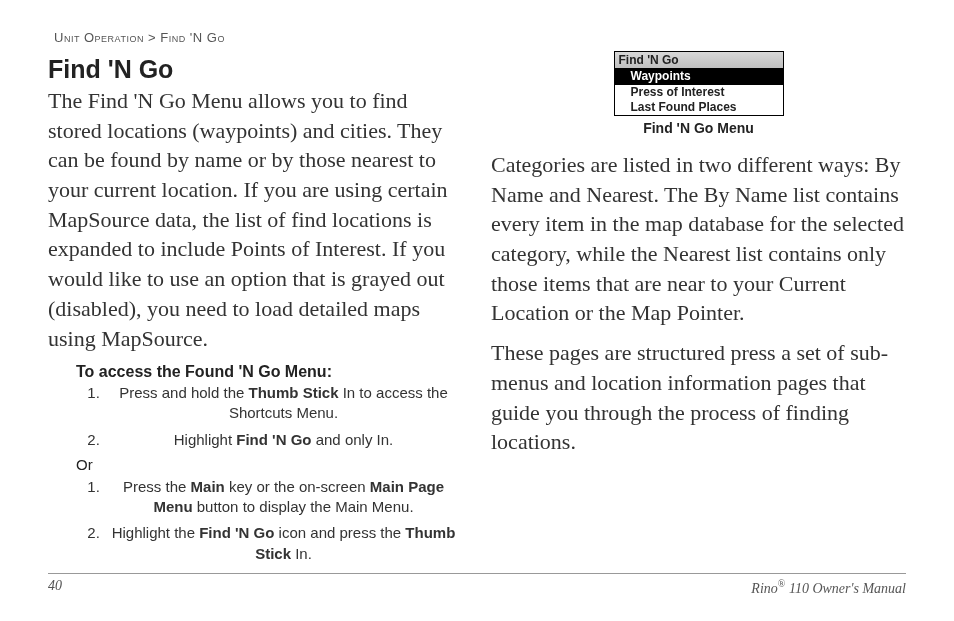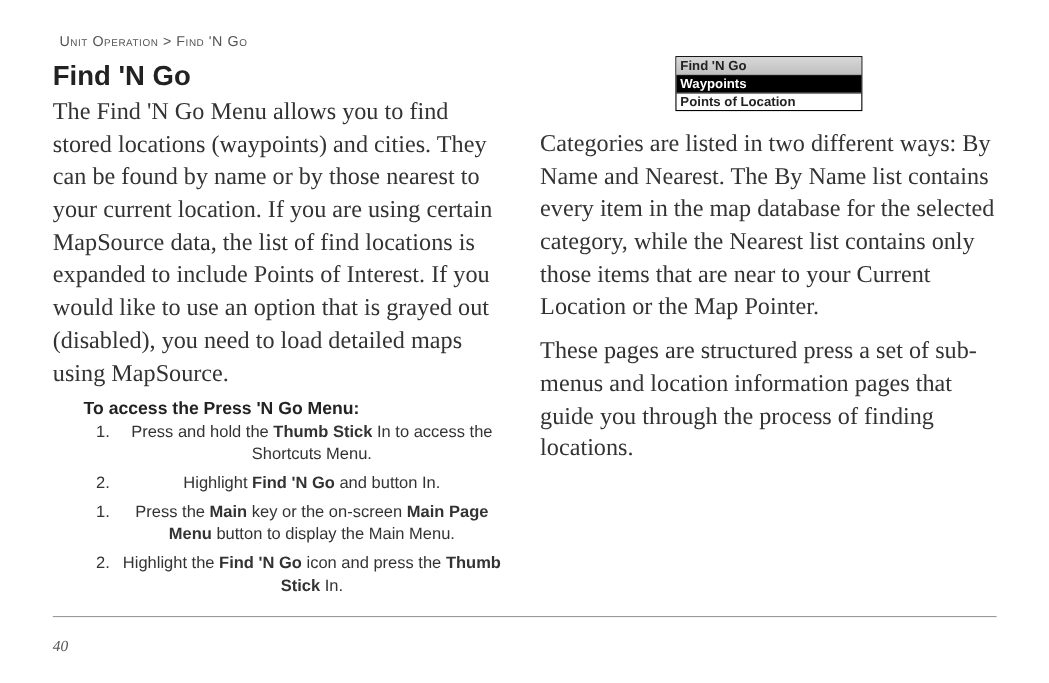--- a/index.html
+++ b/index.html
@@ -91,21 +91,21 @@
     background: linear-gradient(#d8d8d8, #bfbfbf);
     border-bottom: 1px solid #000;
     font-weight: bold;
     padding: 1px 4px;
     font-size: 12px;
   }
   .dm-group {
     border-bottom: 1px solid #000;
   }
   .dm-item {
-    padding: 0px 4px;
+    padding: 0px 16px;
     font-weight: bold;
     font-size: 12px;
     line-height: 1.25;
   }
   .dm-item.selected {
     background: #000;
     color: #fff;
   }
   .caption {
     font-family: Arial, Helvetica, sans-serif;
@@ -113,21 +113,21 @@
     font-size: 14px;
     margin-top: 4px;
     text-align: center;
   }
   .footer {
     position: absolute;
     left: 48px;
     right: 48px;
     bottom: 24px;
     border-top: 1px solid #999;
-    padding-top: 20px;
+    padding-top: 4px;
     display: flex;
     justify-content: space-between;
     font-style: italic;
     font-size: 14px;
     color: #555;
   }
   .footer .pno { font-style: italic; }
   .footer .manual { font-style: italic; }
   .footer .reg {
     font-style: normal;
@@ -147,31 +147,32 @@
     <span>Find 'N Go</span>
   </div>
 
   <div class="cols">
 
     <div class="col">
       <h1 class="title">Find 'N Go</h1>
       <p class="body">The Find 'N Go Menu allows you to find stored locations (waypoints) and cities. They can be found by name or by those nearest to your current location. If you are using certain MapSource data, the list of find locations is expanded to include Points of Interest. If you would like to use an option that is grayed out (disabled), you need to load detailed maps using MapSource.</p>
 
       <div class="instr-block">
-        <div class="instr-title">To access the Press 'N Go Menu:</div>
+        <div class="instr-title">To access the Found 'N Go Menu:</div>
 
         <ol class="steps">
           <li>
             <span>Press and hold the </span><b>Thumb Stick</b><span> In to access the Shortcuts Menu.</span>
           </li>
           <li>
-            <span>Highlight </span><b>Find 'N Go</b><span> and button In.</span>
+            <span>Highlight </span><b>Find 'N Go</b><span> and only In.</span>
           </li>
         </ol>
 
+        <div class="or">Or</div>
 
         <ol class="steps">
           <li>
             <span>Press the </span><b>Main</b><span> key or the on-screen </span><b>Main Page Menu</b><span> button to display the Main Menu.</span>
           </li>
           <li>
             <span>Highlight the </span><b>Find 'N Go</b><span> icon and press the </span><b>Thumb Stick</b><span> In.</span>
           </li>
         </ol>
       </div>
@@ -179,28 +180,33 @@
 
     <div class="col">
 
       <div class="figure-wrap">
         <div class="device-menu">
           <div class="dm-title">Find 'N Go</div>
           <div class="dm-group">
             <div class="dm-item selected">Waypoints</div>
           </div>
           <div>
-            <div class="dm-item">Points of Location</div>
+            <div class="dm-item">Press of Interest</div>
+            <div class="dm-item">Last Found Places</div>
           </div>
         </div>
+        <div class="caption">Find 'N Go Menu</div>
       </div>
 
       <p class="body">Categories are listed in two different ways: By Name and Nearest. The By Name list contains every item in the map database for the selected category, while the Nearest list contains only those items that are near to your Current Location or the Map Pointer.</p>
       <p class="body">These pages are structured press a set of sub-menus and location information pages that guide you through the process of finding locations.</p>
     </div>
 
   </div>
 
   <div class="footer">
     <span class="pno">40</span>
+    <span class="manual">
+      <span>Rino</span><span class="reg">®</span><span> 110 Owner's Manual</span>
+    </span>
   </div>
 
 </div>
 
 </body></html>

